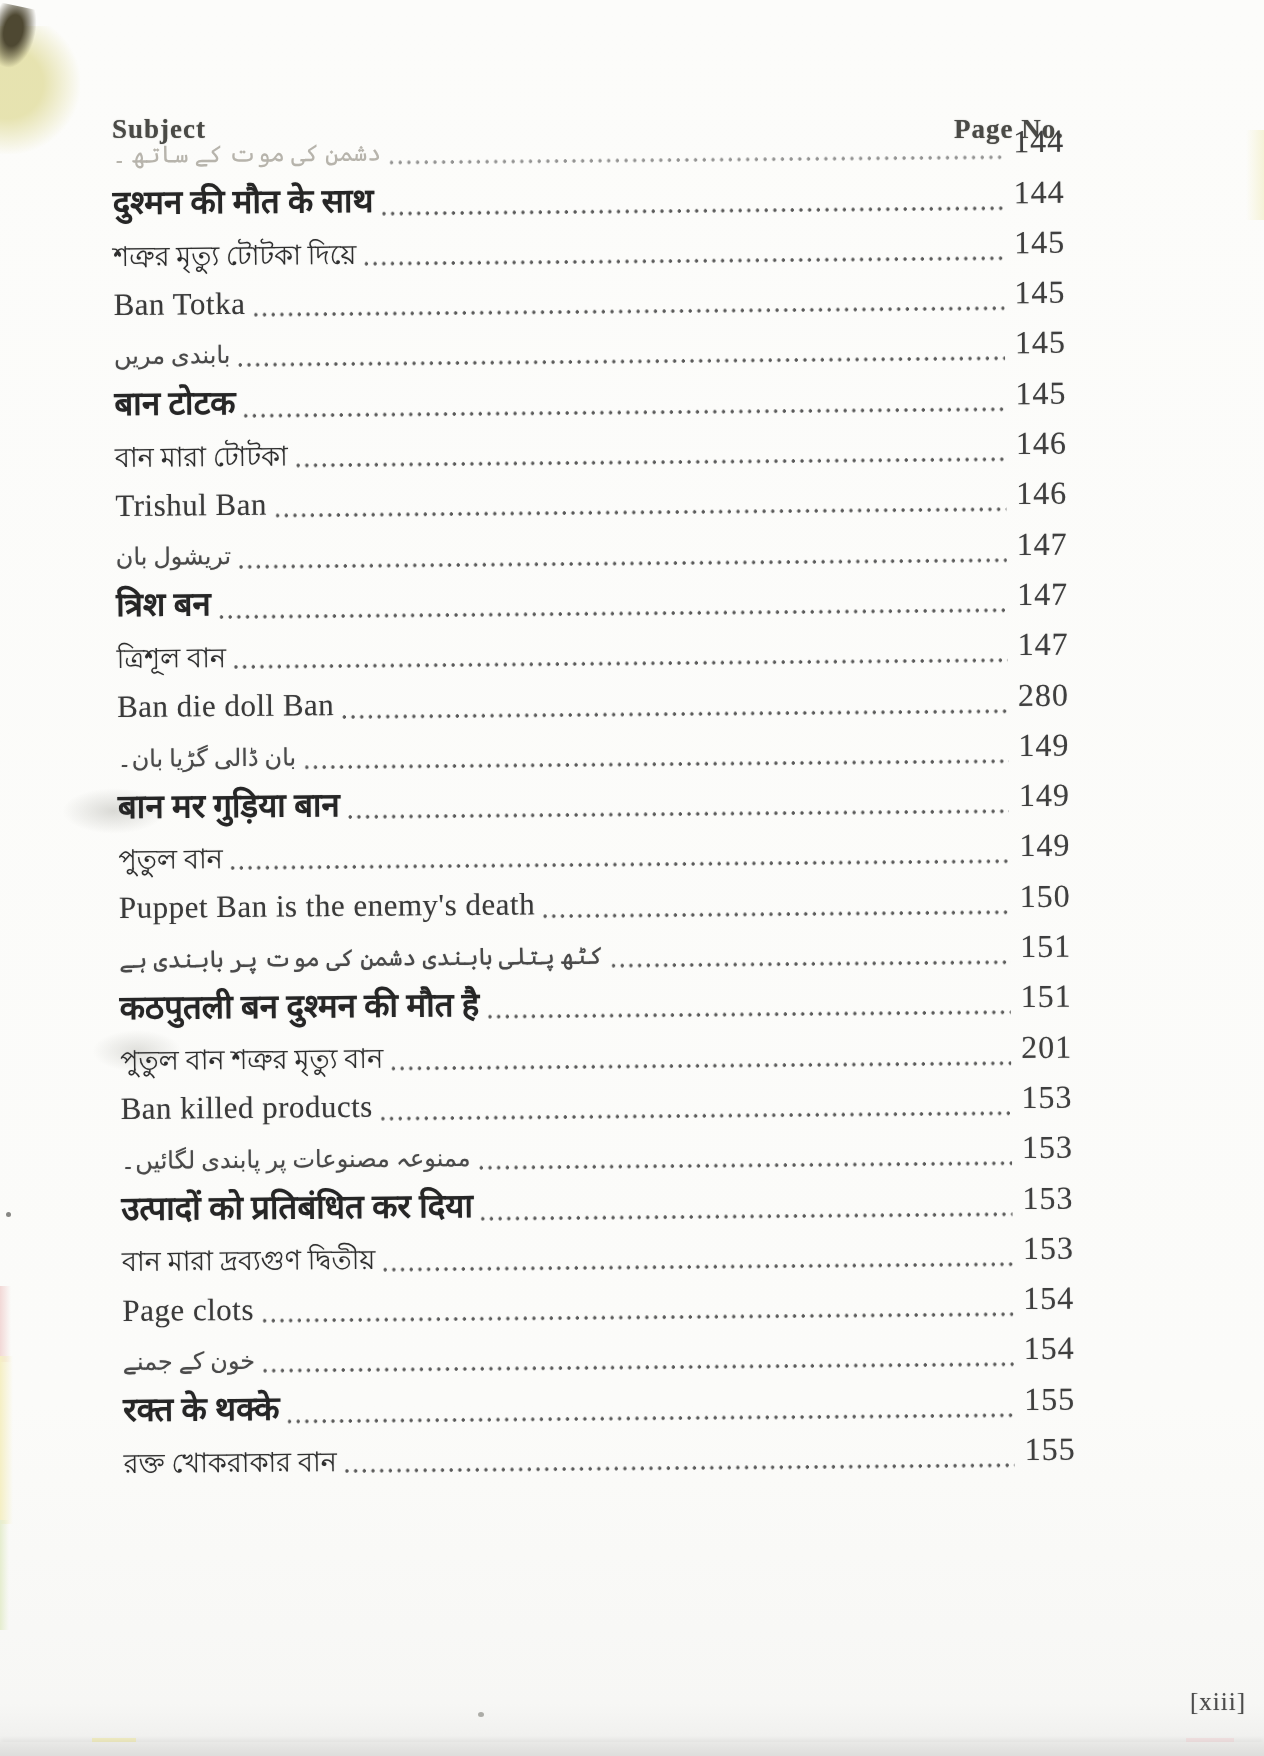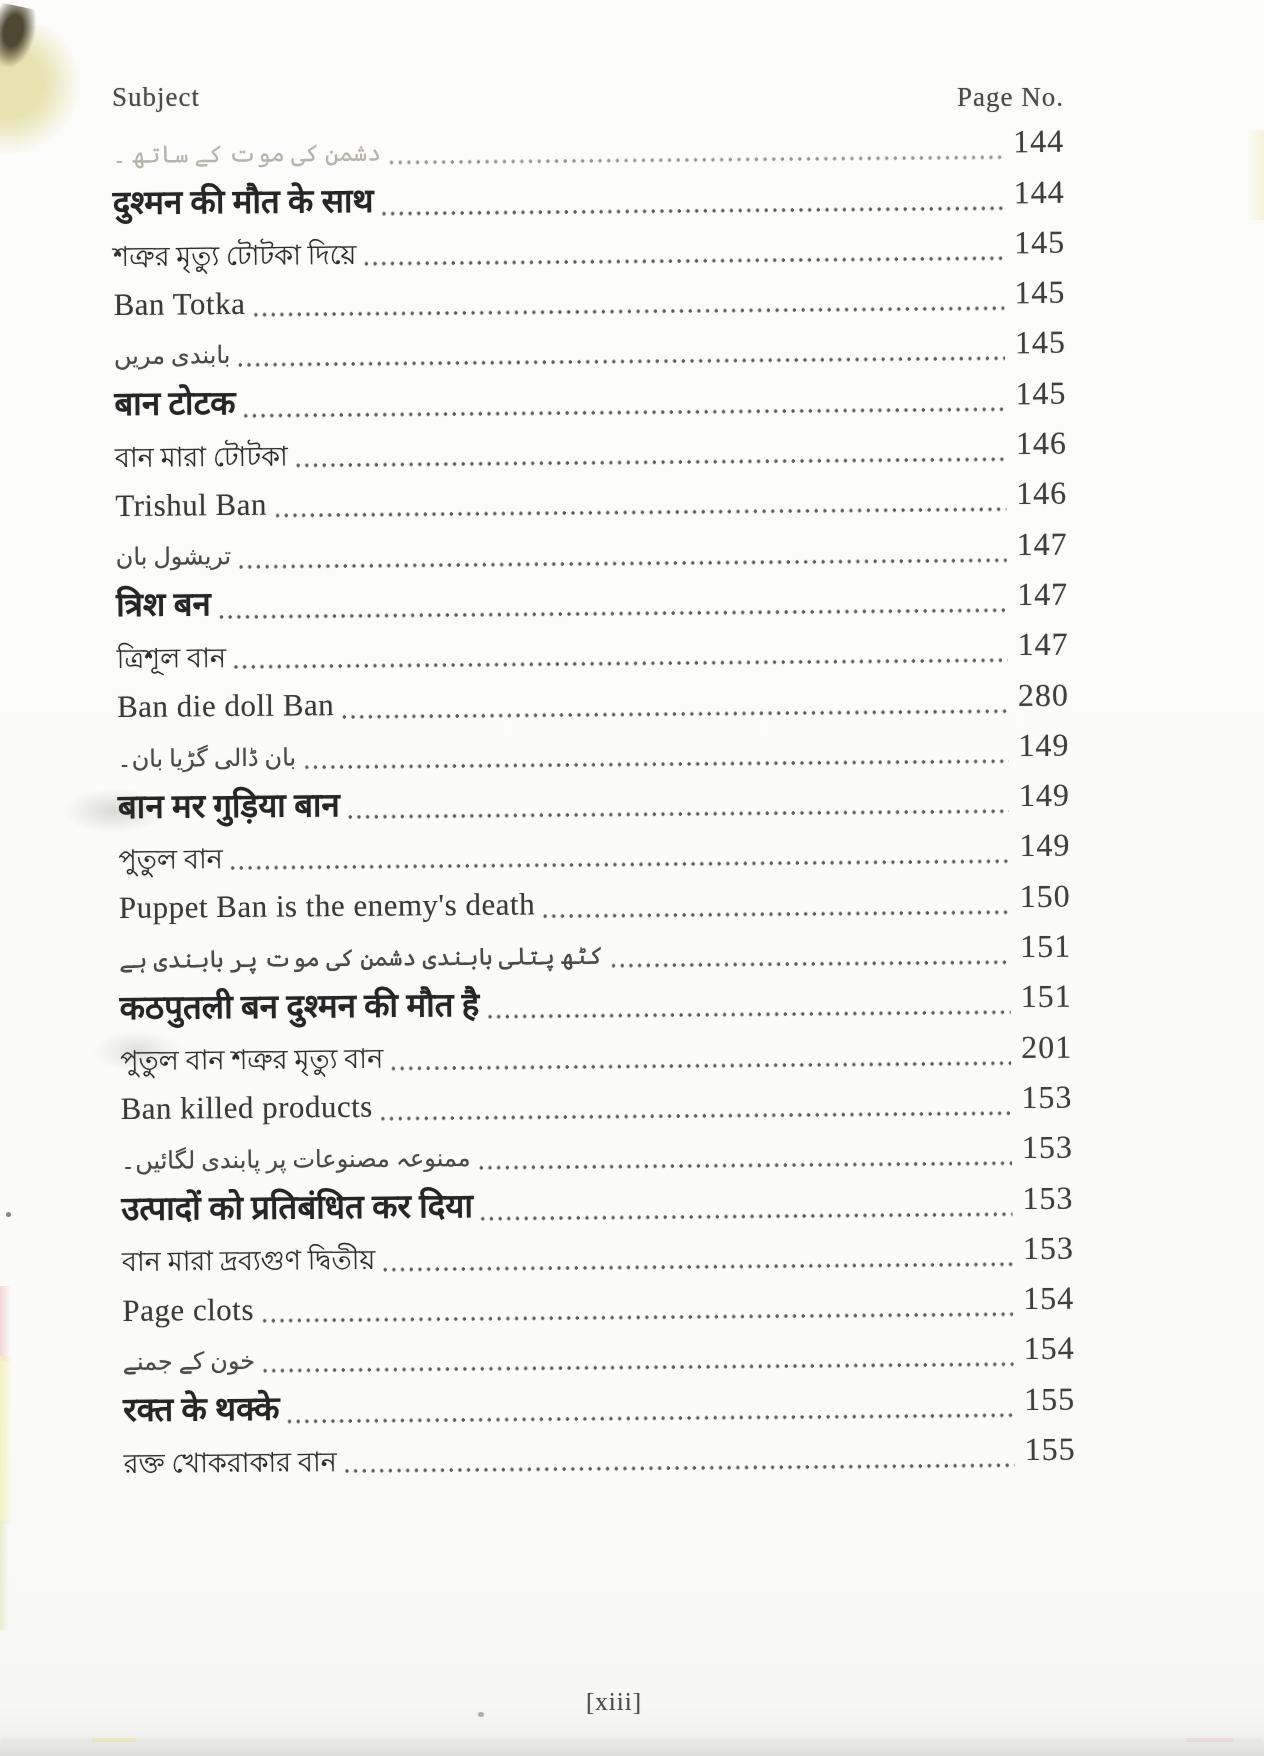--- a/index.html
+++ b/index.html
@@ -16,23 +16,24 @@
     overflow:hidden;
   }
   .scan-text{ text-shadow:0 0 1px rgba(90,90,90,.45); }
 
   
   .toc-header{
     position:absolute; top:82px; left:112px; width:952px;
     display:flex; justify-content:space-between; align-items:baseline;
   }
   .toc-header .hlabel{
-    font-weight:normal; font-size:27px; color:#4a4a46;
+    font-weight:bold; font-size:27px; color:#4a4a46;
     letter-spacing:1px;
     text-shadow:0 0 1.2px rgba(70,70,65,.55);
+    margin-top:32px;
   }
 
   
   .toc-list{
     position:absolute; top:128px; left:112px; width:952px;
     transform:rotate(-0.5deg); transform-origin:0 0;
   }
   .toc-row{
     display:flex; align-items:flex-end; height:50.3px; overflow:visible;
   }
@@ -53,21 +54,21 @@
   .toc-row.lang-en .title{ font-size:31px; color:#3a3a3a; letter-spacing:.5px; }
   .toc-row.lang-hi .title{ font-size:33px; font-weight:bold; color:#262626; }
   .toc-row.lang-bn .title{ font-size:27px; color:#2e2e2e; }
   .toc-row.lang-ur .title{ font-size:24px; color:#4a4a4a; padding-bottom:10px; }
   .toc-row.faded .title{ color:#b7b4ac; text-shadow:none; }
   .toc-row.faded .dots{ opacity:.55; }
 
   
   .page-footer{
     position:absolute; top:1688px; left:0; width:100%;
-    text-align:center;
+    text-align:right;
   }
   .page-footer .marker{
     position:relative; left:-18px;
     font-size:25px; color:#4c4c4c; letter-spacing:1px;
   }
 
   
   .artifact{ position:absolute; pointer-events:none; }
   .a-topleft-dark{
     left:-6px; top:6px; width:40px; height:62px;

